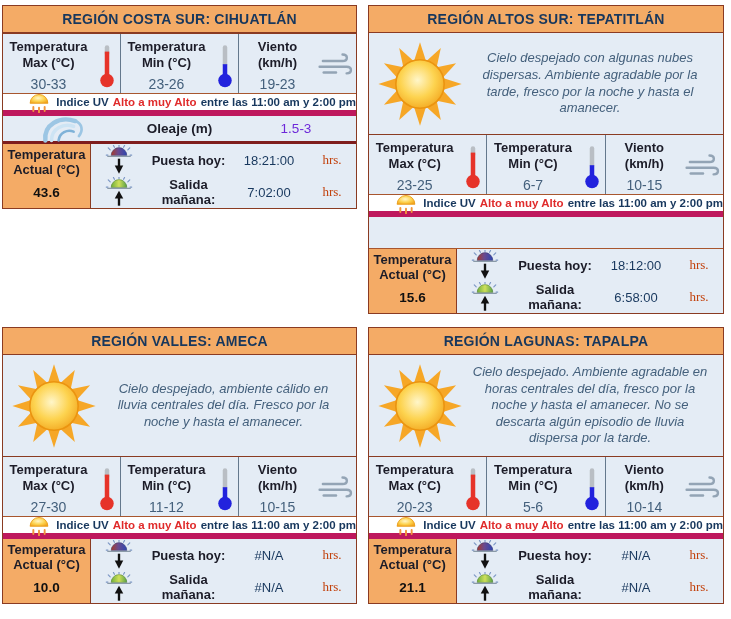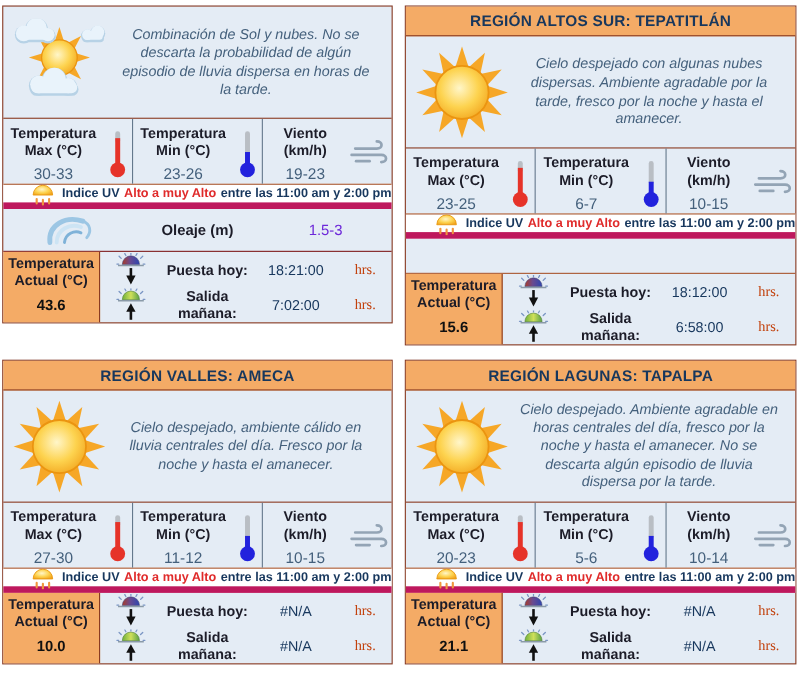--- a/index.html
+++ b/index.html
@@ -27,21 +27,21 @@
   .temp-icon { width:26px; display:flex; align-items:center; justify-content:center; }
   .wind-icon { width:40px; display:flex; align-items:center; justify-content:center; }
 
   .uv-section { background:#ffffff; border-top:1px solid #a8562e; border-bottom:6px solid #be185d;
                 height:23px; display:flex; align-items:center; font-size:11.5px;
                 font-weight:bold; color:#17375d; }
   .uv-icon-slot { width:92px; display:flex; justify-content:flex-end; padding-right:4px; }
   .uv-text { flex:1; text-align:center; white-space:nowrap; }
   .uv-level { color:#e02b2b; margin:0 4px; }
 
-  .oleaje-section { height:39px; display:flex; align-items:center; border-bottom:1px solid #7f1d1d; }
+  .oleaje-section { height:28px; display:flex; align-items:center; border-bottom:3px solid #7f1d1d; }
   .oleaje-icon-slot { width:120px; display:flex; justify-content:center; }
   .oleaje-label { flex:1; text-align:center; font-weight:bold; font-size:13.5px; color:#1c1c28; }
   .oleaje-value { width:120px; text-align:center; font-size:13.5px; color:#6d28d9; }
 
   .spacer-section { height:32px; border-bottom:1px solid #a8562e; }
 
   .bottom-section { height:64px; display:flex; }
   .actual-cell { width:88px; background:#f4ab66; border-right:1px solid #8a3b22;
                  text-align:center; padding-top:4px; }
   .actual-label { font-weight:bold; font-size:13px; color:#1c1c28; line-height:1.15; }
@@ -212,28 +212,21 @@
       <line x1="2" y1="17.4" x2="38" y2="17.4" stroke="#8a9aa8" stroke-width="2"></line>
       <polygon points="20,21 13.5,33 26.5,33" fill="#111111"></polygon>
       <rect x="18.2" y="31" width="3.6" height="13" fill="#111111"></rect>
     </symbol>
   </defs>
 </svg>
 
 <div class="grid">
 
   <div class="card">
-    <div class="desc-section">
-      <div class="desc-icon">
-        <svg class="ic" width="88" height="80">
-            <use href="#sym-sun-clouds"></use>
-          </svg>
-      </div>
-      <div class="desc-text">Combinación de Sol y nubes. No se descarta la probabilidad de algún episodio de lluvia dispersa en horas de la tarde.</div>
-    </div>
+    <div class="card-header">REGIÓN COSTA SUR: CIHUATLÁN</div>
     <div class="temp-section">
       <div class="temp-col">
         <div class="temp-main">
           <div class="temp-label">
             <div>Temperatura</div>
               <div>Max (°C)</div>
           </div>
           <div class="temp-value">30-33</div>
         </div>
         <div class="temp-icon">

